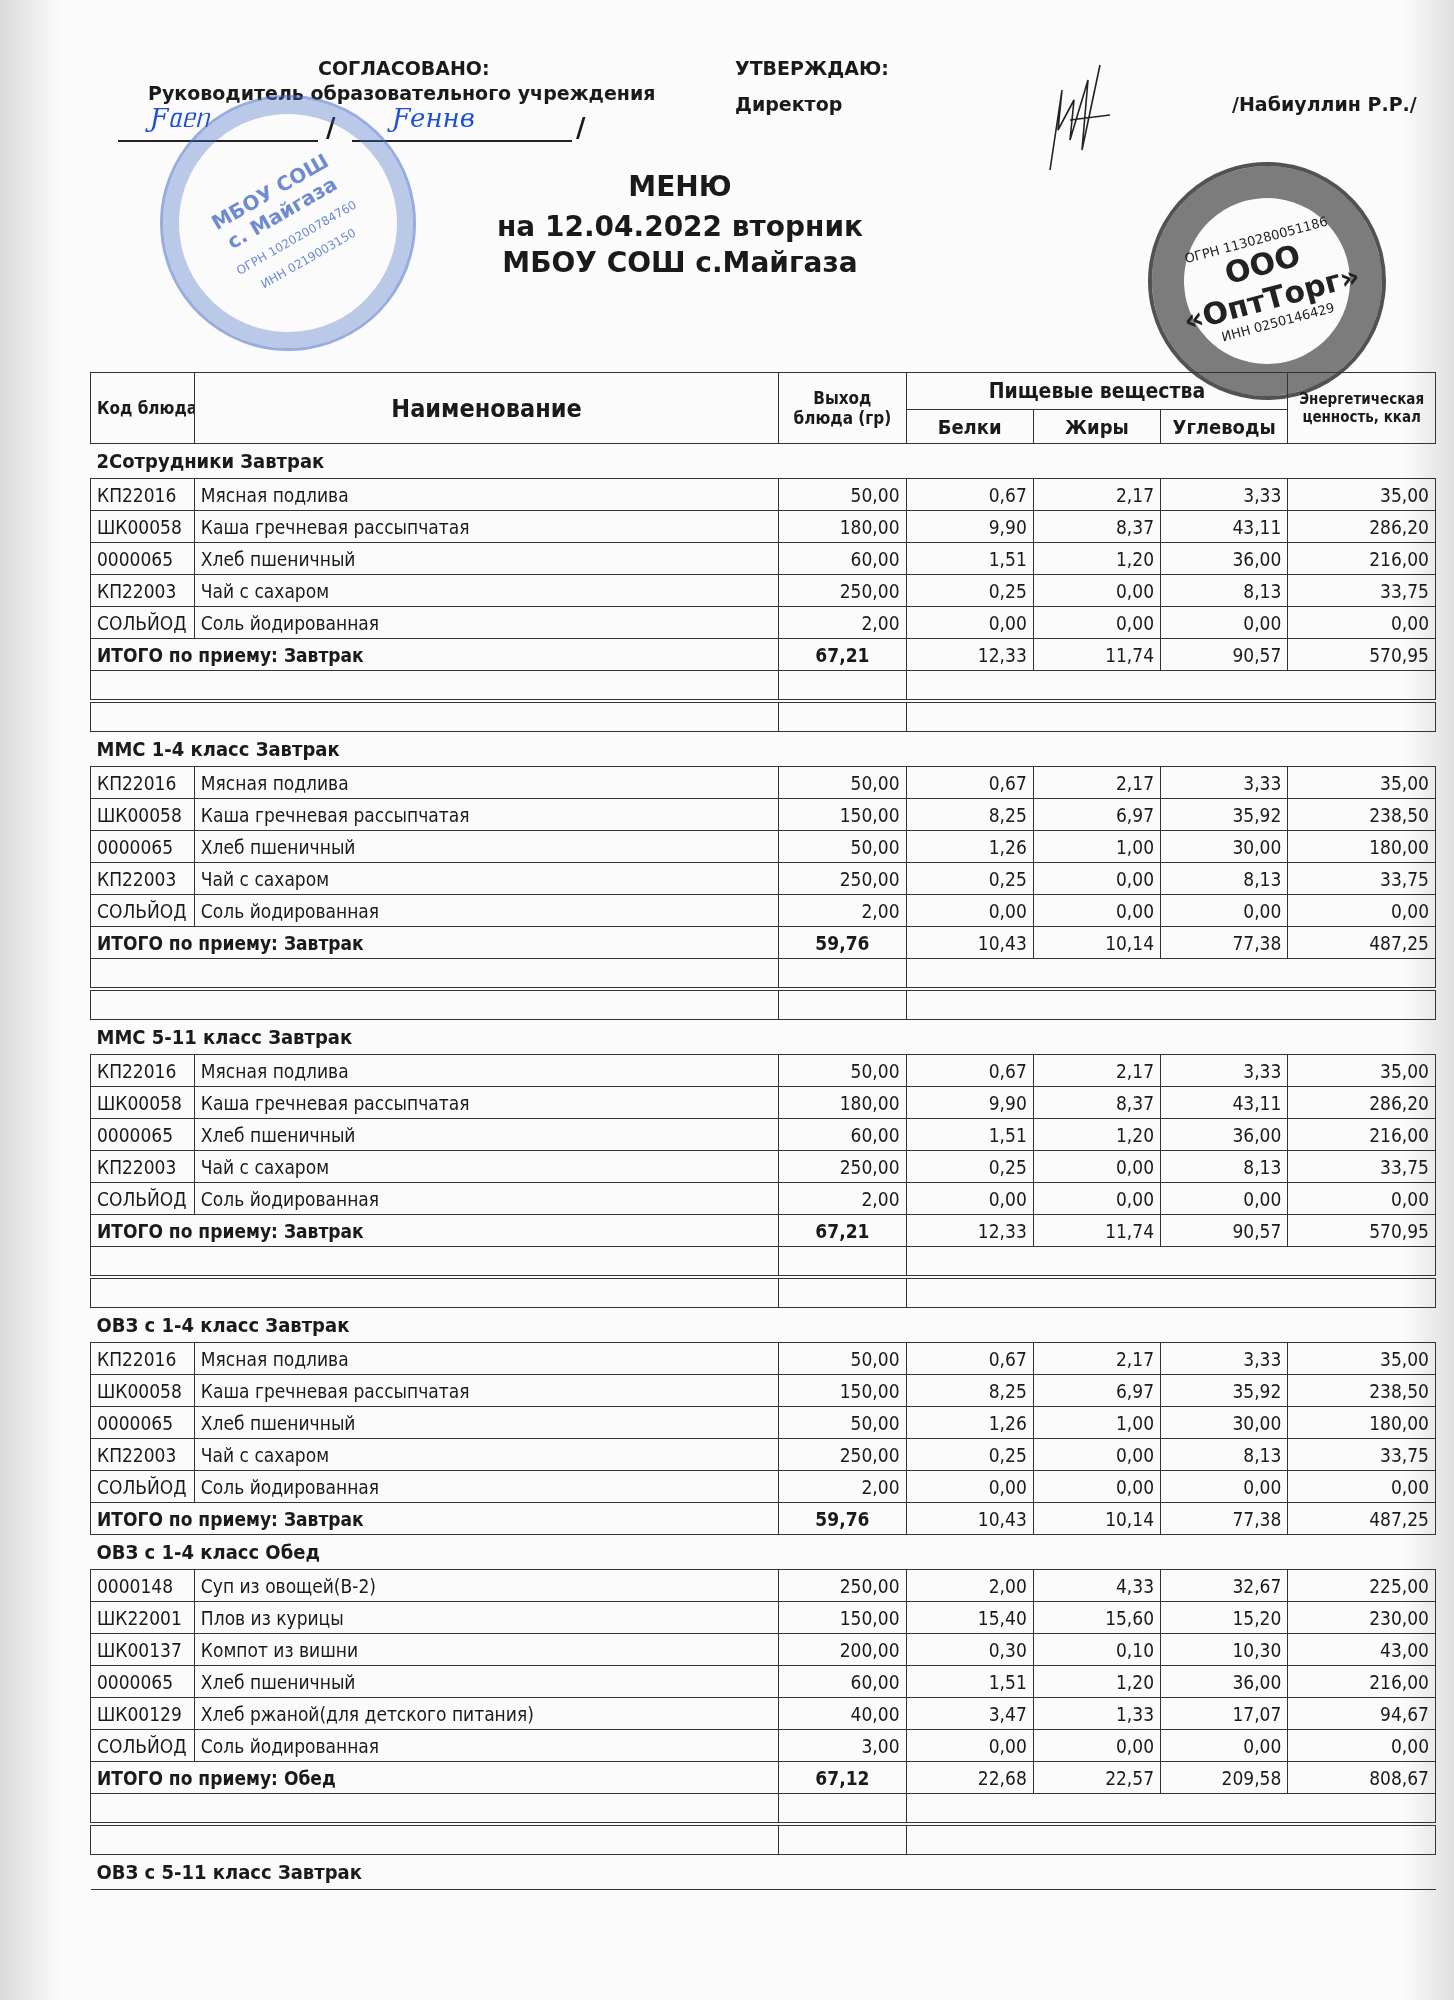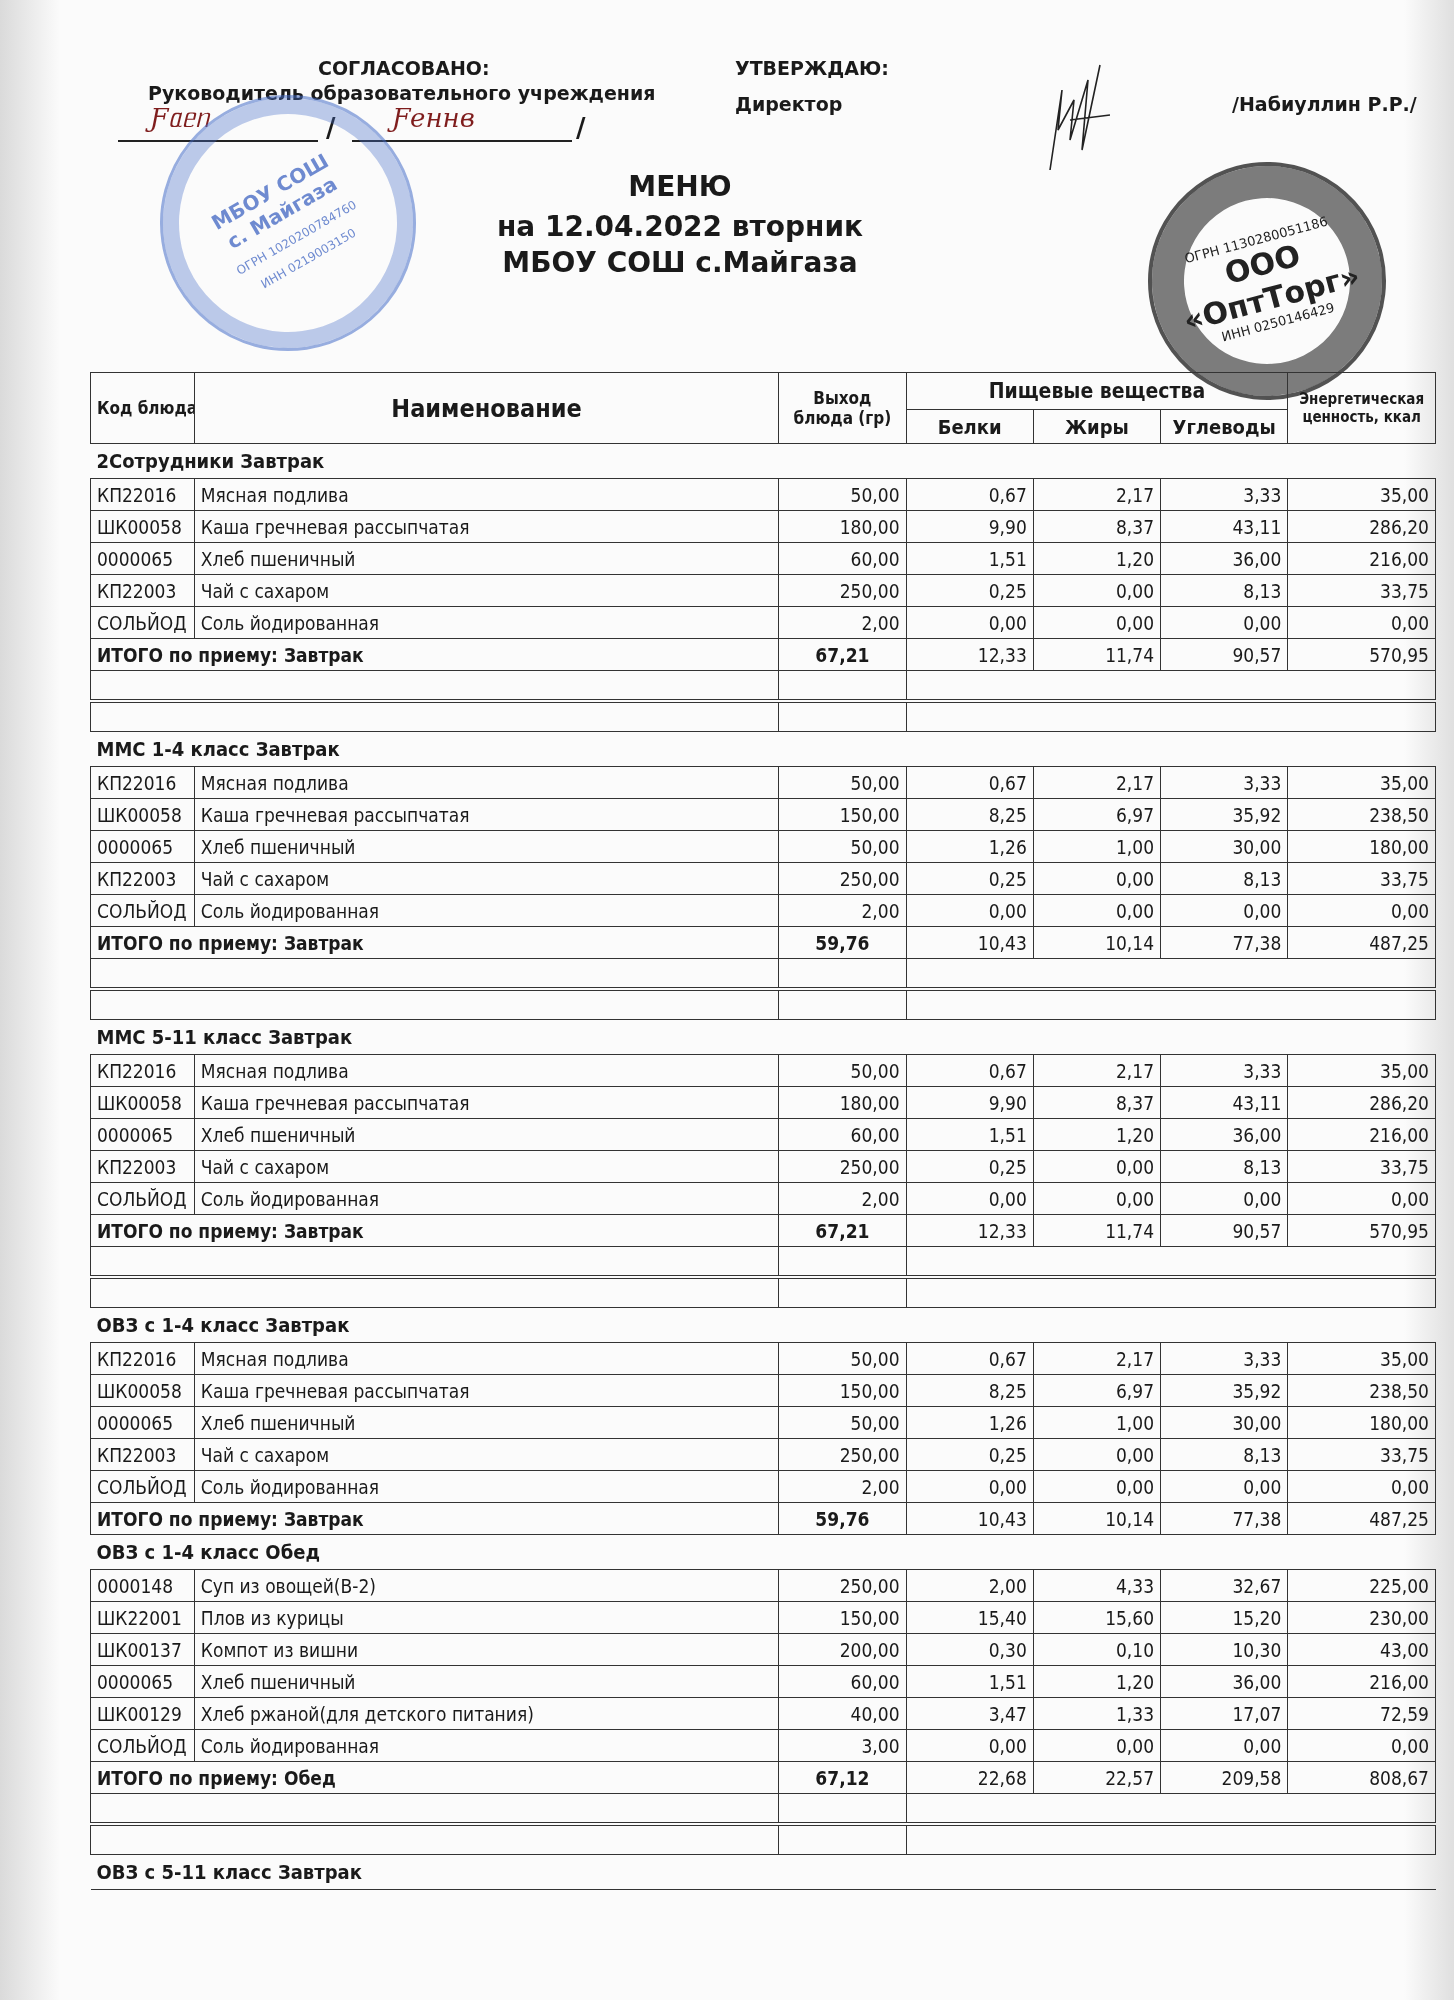--- a/index.html
+++ b/index.html
@@ -19,21 +19,21 @@
   }
   .hdr { position: absolute; font-weight: bold; font-size: 19px; }
   .approved-title { left: 318px; top: 57px; }
   .approved-role { left: 148px; top: 82px; font-size: 19px; }
   .sign-line { position: absolute; border-bottom: 2px solid #222; height: 0; }
   .sign-line.a { left: 118px; top: 140px; width: 200px; }
   .sign-line.b { left: 352px; top: 140px; width: 220px; }
   .slash { position: absolute; font-size: 26px; font-weight: bold; }
   .slash.a { left: 326px; top: 113px; }
   .slash.b { left: 576px; top: 113px; }
-  .sig-blue { position: absolute; font-family: "DejaVu Serif", serif; font-style: italic; color: #7f1d1d; font-size: 26px; }
+  .sig-blue { position: absolute; font-family: "DejaVu Serif", serif; font-style: italic; color: #1d4ed8; font-size: 26px; }
   .sig-blue.a { left: 150px; top: 103px; }
   .sig-blue.b { left: 392px; top: 103px; }
   .confirm-title { left: 735px; top: 57px; }
   .confirm-role { left: 735px; top: 93px; text-align: center; }
   .confirm-name { left: 1232px; top: 93px; }
   .director-sign { position: absolute; left: 1040px; top: 60px; width: 80px; height: 120px; }
 
   .stamp {
     position: absolute; border-radius: 50%;
     display: flex; flex-direction: column; align-items: center; justify-content: center;
@@ -449,21 +449,21 @@
         <td class="num">36,00</td>
         <td class="num">216,00</td>
       </tr>
       <tr>
         <td class="">ШК00129</td>
         <td class="">Хлеб ржаной(для детского питания)</td>
         <td class="num">40,00</td>
         <td class="num">3,47</td>
         <td class="num">1,33</td>
         <td class="num">17,07</td>
-        <td class="num">72,59</td>
+        <td class="num">94,67</td>
       </tr>
       <tr>
         <td class="">СОЛЬЙОД</td>
         <td class="">Соль йодированная</td>
         <td class="num">3,00</td>
         <td class="num">0,00</td>
         <td class="num">0,00</td>
         <td class="num">0,00</td>
         <td class="num">0,00</td>
       </tr>

